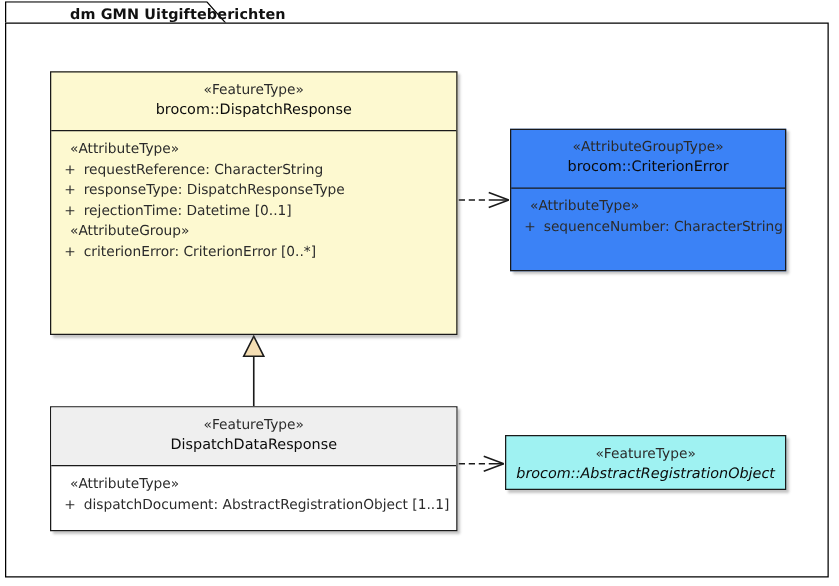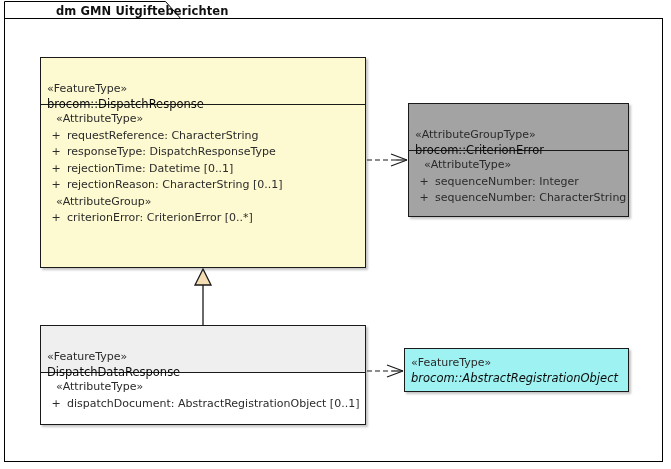--- a/index.html
+++ b/index.html
@@ -58,21 +58,22 @@
   
   .uml-class {
     position: absolute;
     box-sizing: border-box;
     border: 1.4px solid #1a1a1a;
     box-shadow: 2px 2px 2px rgba(80,80,80,0.33);
     background: #fdf9d8;
   }
   .uml-header {
     box-sizing: border-box;
-    padding: 24px 6px 7px 6px;
+    padding: 7px 6px 7px 6px;
+    text-align: center;
     border-bottom: 1.4px solid #1a1a1a;
     line-height: 1.32;
   }
   .stereotype {
     font-size: 11px;
     color: #2a2a2a;
     white-space: nowrap;
   }
   .classname {
     font-size: 11.5px;
@@ -120,21 +121,21 @@
     height: 211px;
     background: #fdf9d0;
   }
   #class-dispatch-response .uml-header { height: 47px; }
 
   #class-criterion-error {
     left: 408px;
     top: 103px;
     width: 221px;
     height: 114px;
-    background: #a3a3a3;
+    background: #3b82f6;
   }
   #class-criterion-error .uml-header { height: 47px; }
 
   #class-dispatch-data-response {
     left: 40px;
     top: 325px;
     width: 326px;
     height: 100px;
     background: #ffffff;
   }
@@ -208,55 +209,49 @@
     <div class="group-label">«AttributeType»</div>
     <div class="attr-row">
       <span class="attr-vis">+</span><span class="attr-text">requestReference: CharacterString</span>
     </div>
     <div class="attr-row">
       <span class="attr-vis">+</span><span class="attr-text">responseType: DispatchResponseType</span>
     </div>
     <div class="attr-row">
       <span class="attr-vis">+</span><span class="attr-text">rejectionTime: Datetime [0..1]</span>
     </div>
-    <div class="attr-row">
-      <span class="attr-vis">+</span><span class="attr-text">rejectionReason: CharacterString [0..1]</span>
-    </div>
     <div class="group-label">«AttributeGroup»</div>
     <div class="attr-row">
       <span class="attr-vis">+</span><span class="attr-text">criterionError: CriterionError [0..*]</span>
     </div>
   </div>
 </div>
 
 <div class="uml-class" id="class-criterion-error">
   <div class="uml-header">
     <div class="stereotype">«AttributeGroupType»</div>
     <div class="classname">brocom::CriterionError</div>
   </div>
   <div class="uml-body">
     <div class="group-label">«AttributeType»</div>
     <div class="attr-row">
-      <span class="attr-vis">+</span><span class="attr-text">sequenceNumber: Integer</span>
-    </div>
-    <div class="attr-row">
       <span class="attr-vis">+</span><span class="attr-text">sequenceNumber: CharacterString</span>
     </div>
   </div>
 </div>
 
 <div class="uml-class" id="class-dispatch-data-response">
   <div class="uml-header">
     <div class="stereotype">«FeatureType»</div>
     <div class="classname">DispatchDataResponse</div>
   </div>
   <div class="uml-body">
     <div class="group-label">«AttributeType»</div>
     <div class="attr-row">
-      <span class="attr-vis">+</span><span class="attr-text">dispatchDocument: AbstractRegistrationObject [0..1]</span>
+      <span class="attr-vis">+</span><span class="attr-text">dispatchDocument: AbstractRegistrationObject [1..1]</span>
     </div>
   </div>
 </div>
 
 <div class="uml-class" id="class-abstract-registration-object">
   <div class="uml-header">
     <div class="stereotype">«FeatureType»</div>
     <div class="classname abstract">brocom::AbstractRegistrationObject</div>
   </div>
 </div>

